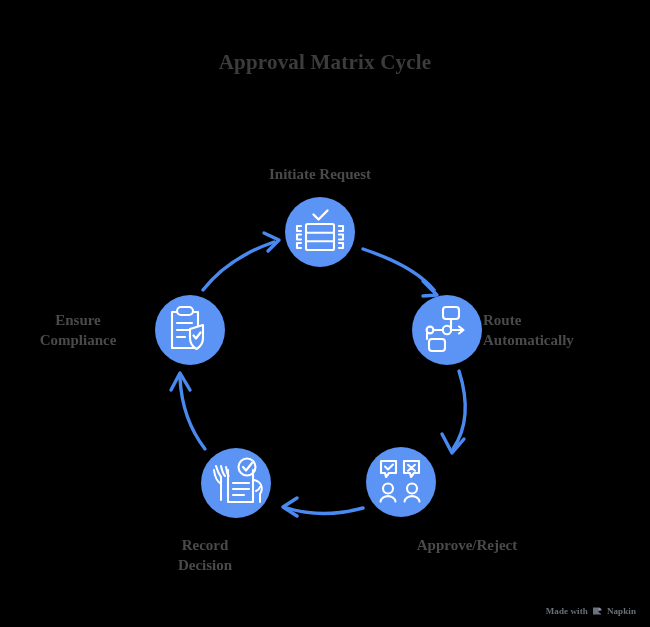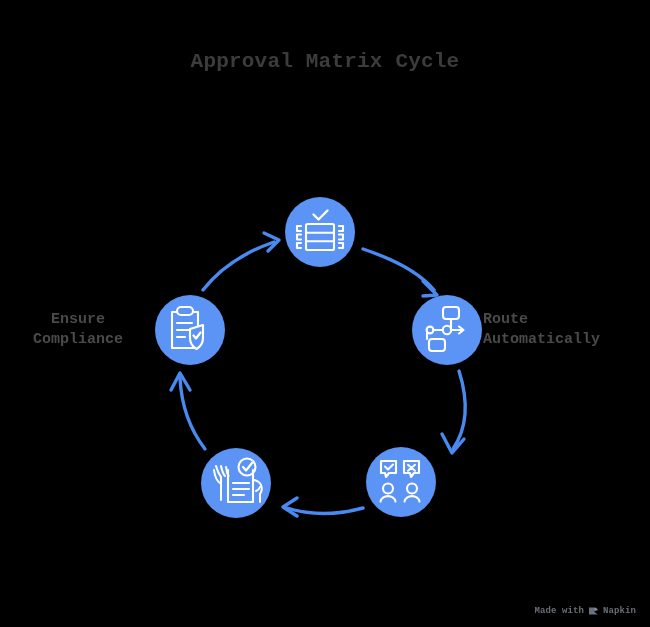--- a/index.html
+++ b/index.html
@@ -6,21 +6,21 @@
     margin: 0;
     padding: 0;
     background: #000000;
   }
   #canvas {
     position: relative;
     width: 650px;
     height: 627px;
     background: #000000;
     overflow: hidden;
-    font-family: Liberation Mono, monospace;
+    font-family: Liberation Serif, serif;
   }
   #title {
     position: absolute;
     left: 0;
     top: 50px;
     width: 650px;
     text-align: center;
     font-size: 21px;
     font-weight: bold;
     color: #3c3c3c;
@@ -191,22 +191,26 @@
         <line x1="177" y1="323" x2="192" y2="323"></line>
         <line x1="177" y1="330" x2="190" y2="330"></line>
         <line x1="177" y1="337" x2="185" y2="337"></line>
 
         <path d="M 190 329 L 203 325 L 203 338 q 0 7 -6.5 11 q -6.5 -4 -6.5 -11 Z" fill="#5b94f5"></path>
         <path d="M 193.5 335.5 L 196 338.5 L 200.5 332.5" stroke-width="2.2"></path>
       </g>
     </g>
   </svg>
 
+  <div class="node-label lbl-initiate">Initiate Request</div>
   <div class="node-label lbl-route">Route
 Automatically</div>
+  <div class="node-label lbl-approve">Approve/Reject</div>
+  <div class="node-label lbl-record">Record
+Decision</div>
   <div class="node-label lbl-ensure">Ensure
 Compliance</div>
 
   <div id="watermark">
     <span>Made with</span>
     <svg class="wm-logo" width="11" height="10" viewBox="0 0 11 10">
       <path d="M1 8.6 L1 1.4 L5.2 1.4 Q8.2 1.4 8.2 3.6 Q8.2 5.4 6 5.6 L9.8 8.6 Z" fill="#6a7280"></path>
       <path d="M6.2 1.6 Q9.6 2 9.6 4.4 L7.2 4.4 Z" fill="#8b93a0"></path>
     </svg>
     <span>Napkin</span>

